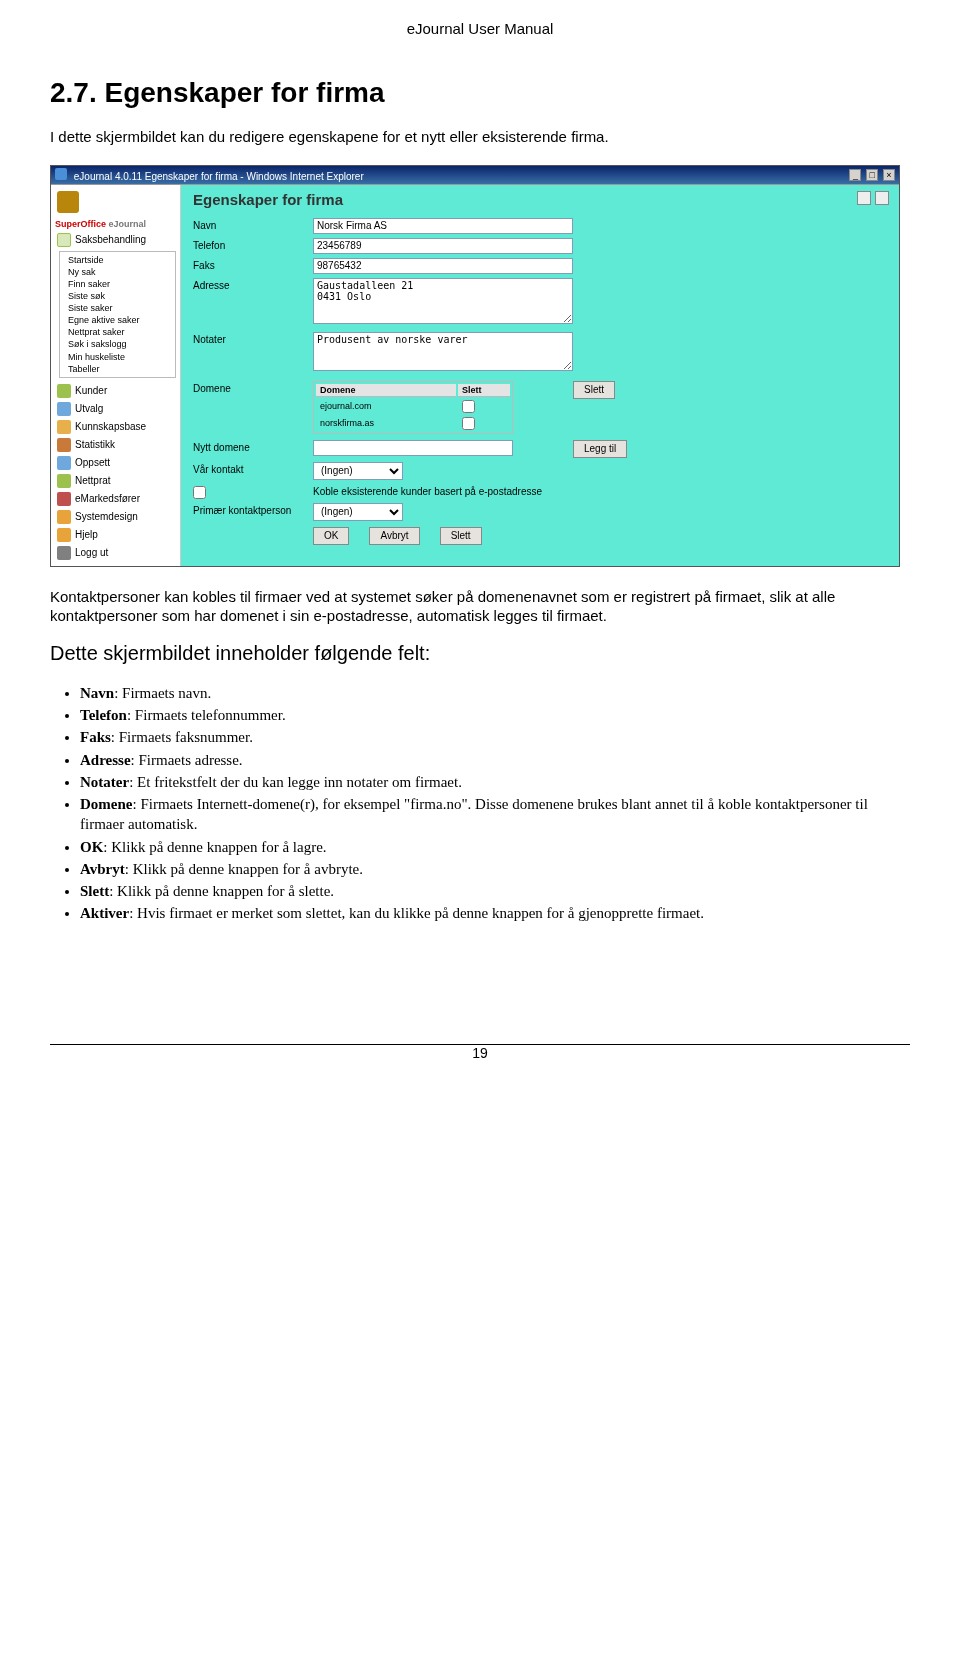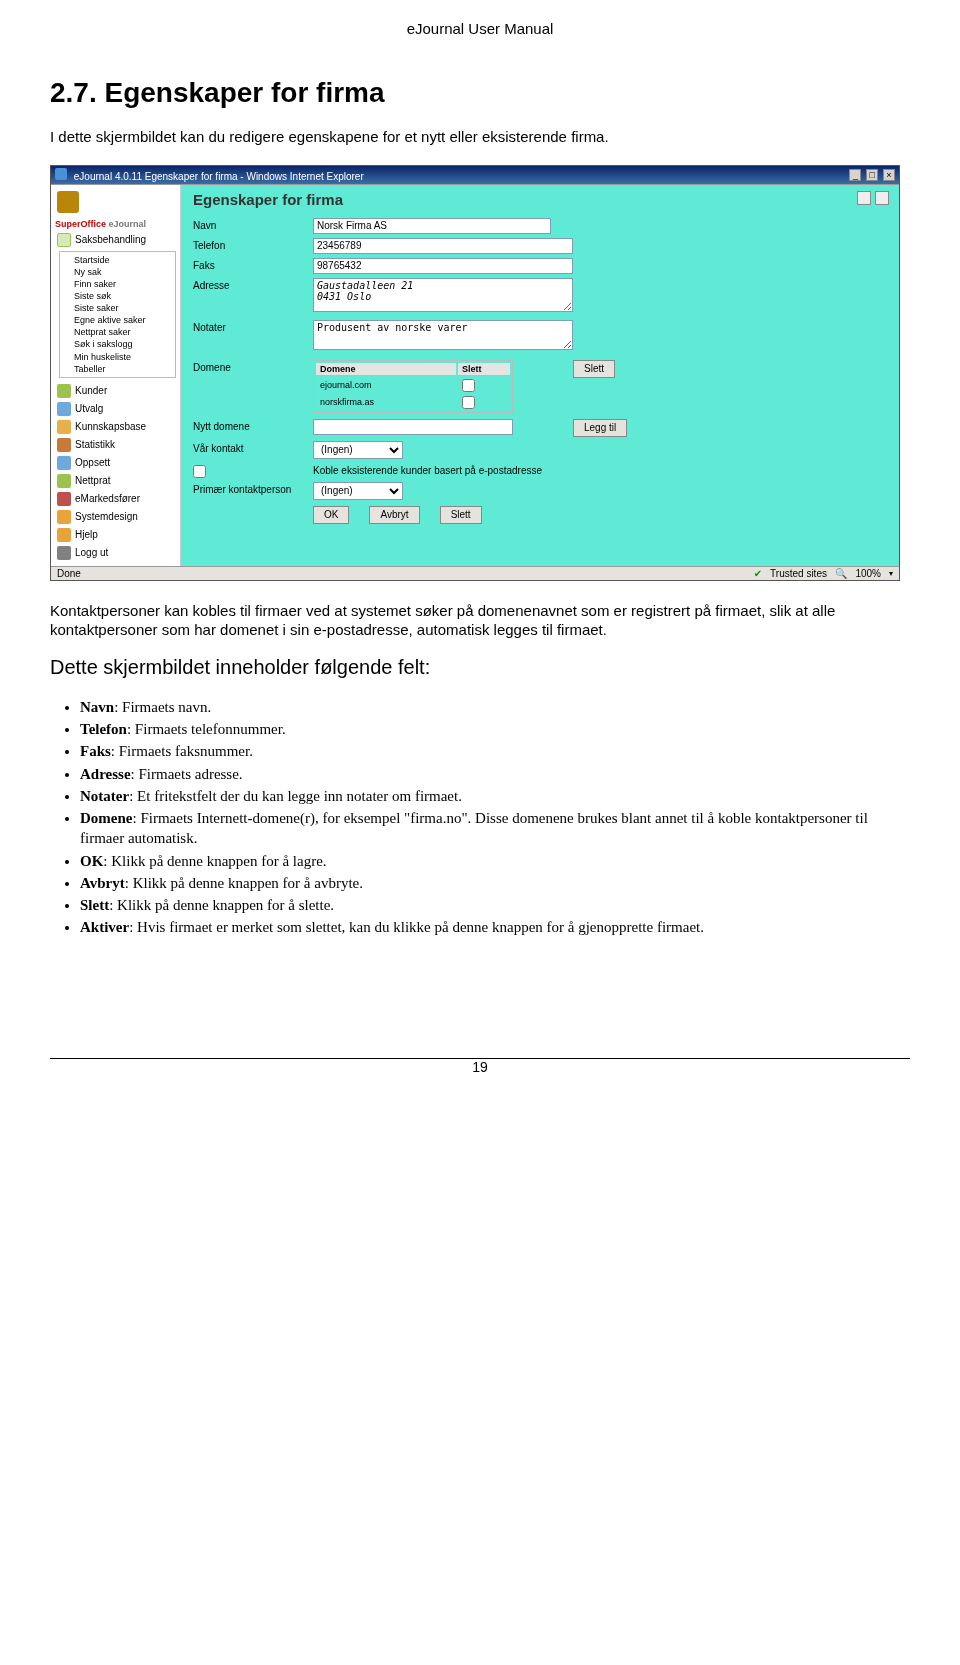--- a/index.html
+++ b/index.html
@@ -62,21 +62,21 @@
   .brand .ej { color:#777; font-weight:bold; }
   .nav-group { margin-top:2px; }
   .nav-header {
     display:flex; align-items:center; gap:4px;
     padding:2px 2px; cursor:pointer; font-size:10px;
   }
   .nav-icon {
     width:14px; height:14px; border-radius:2px; flex-shrink:0;
   }
   .nav-sub {
-    border:1px solid #bbb; margin:2px 4px 4px 4px; padding:2px 14px;
+    border:1px solid #bbb; margin:2px 4px 4px 4px; padding:2px 8px;
     font-size:9px; line-height:1.35;
   }
   .content {
     flex:1; padding: 6px 12px 12px 12px; background:#5eead4; position:relative;
   }
   .page-title {
     font-weight:bold; font-size:15px; color:#333; margin-bottom:10px;
   }
   .top-icons {
     position:absolute; top:6px; right:10px; display:flex; gap:4px;
@@ -229,38 +229,38 @@
 
     <div class="content">
       <div class="top-icons">
         <span></span>
         <span></span>
       </div>
       <div class="page-title">Egenskaper for firma</div>
 
       <div class="form-row">
         <div class="form-label">Navn</div>
-        <input class="text-input" style="width: 238px;" value="Norsk Firma AS">
+        <input class="text-input" style="width: 260px;" value="Norsk Firma AS">
       </div>
       <div class="form-row">
         <div class="form-label">Telefon</div>
         <input class="text-input" style="width: 260px;" value="23456789">
       </div>
       <div class="form-row">
         <div class="form-label">Faks</div>
         <input class="text-input" style="width: 260px;" value="98765432">
       </div>
       <div class="form-row">
         <div class="form-label">Adresse</div>
-        <textarea class="textarea-input" style="width: 260px; height: 34px; font-style: italic;">Gaustadalleen 21
+        <textarea class="textarea-input" style="width: 260px; height: 46px;">Gaustadalleen 21
 0431 Oslo</textarea>
       </div>
       <div class="form-row" style="margin-top:8px">
         <div class="form-label">Notater</div>
-        <textarea class="textarea-input" style="width: 260px; height: 30px;">Produsent av norske varer</textarea>
+        <textarea class="textarea-input" style="width: 260px; height: 39px;">Produsent av norske varer</textarea>
       </div>
 
       <div class="form-row" style="margin-top:10px">
         <div class="form-label">Domene</div>
         <div>
           <table class="domain-table" style="width:200px">
             <tbody>
                 <tr>
               <th style="width:140px">Domene</th>
               <th>Slett</th>
@@ -309,30 +309,20 @@
       </div>
 
       <div class="form-row" style="margin-top:6px;margin-left:120px;gap:10px">
         <button class="btn">OK</button>
         <button class="btn" style="margin-left:10px">Avbryt</button>
         <button class="btn" style="margin-left:10px">Slett</button>
       </div>
     </div>
   </div>
 
-  <div class="status-bar">
-    <span>Done</span>
-    <span class="status-right">
-      <span class="trust-icon">✔</span>
-      <span>Trusted sites</span>
-      <span>🔍</span>
-      <span>100%</span>
-      <span style="font-size:8px">▾</span>
-    </span>
-  </div>
 </div>
 
 <p class="body-p">Kontaktpersoner kan kobles til firmaer ved at systemet søker på domenenavnet som er registrert på firmaet, slik at alle kontaktpersoner som har domenet i sin e-postadresse, automatisk legges til firmaet.</p>
 <p class="fields-intro">Dette skjermbildet inneholder følgende felt:</p>
 <ul class="fields" id="field-list">
     <li><b>Navn</b>: Firmaets navn.</li>
     <li><b>Telefon</b>: Firmaets telefonnummer.</li>
     <li><b>Faks</b>: Firmaets faksnummer.</li>
     <li><b>Adresse</b>: Firmaets adresse.</li>
     <li><b>Notater</b>: Et fritekstfelt der du kan legge inn notater om firmaet.</li>

